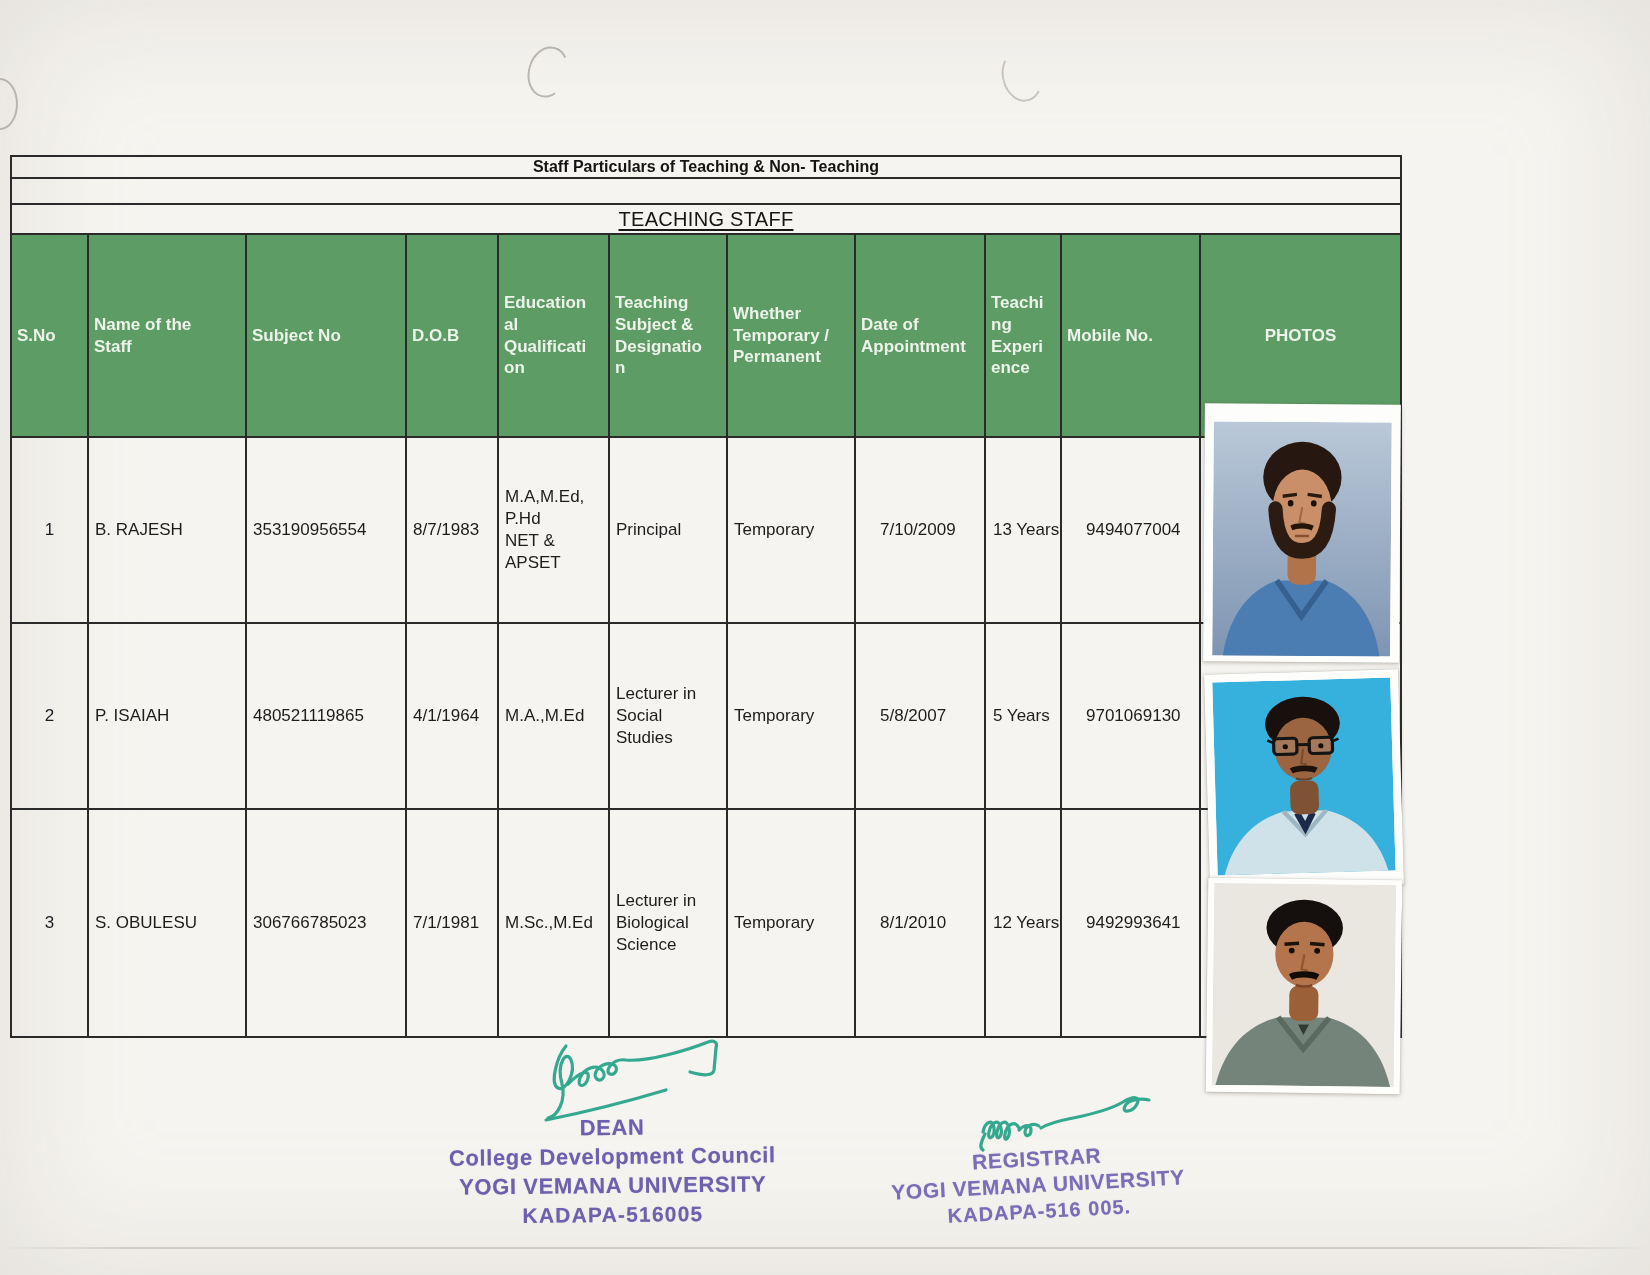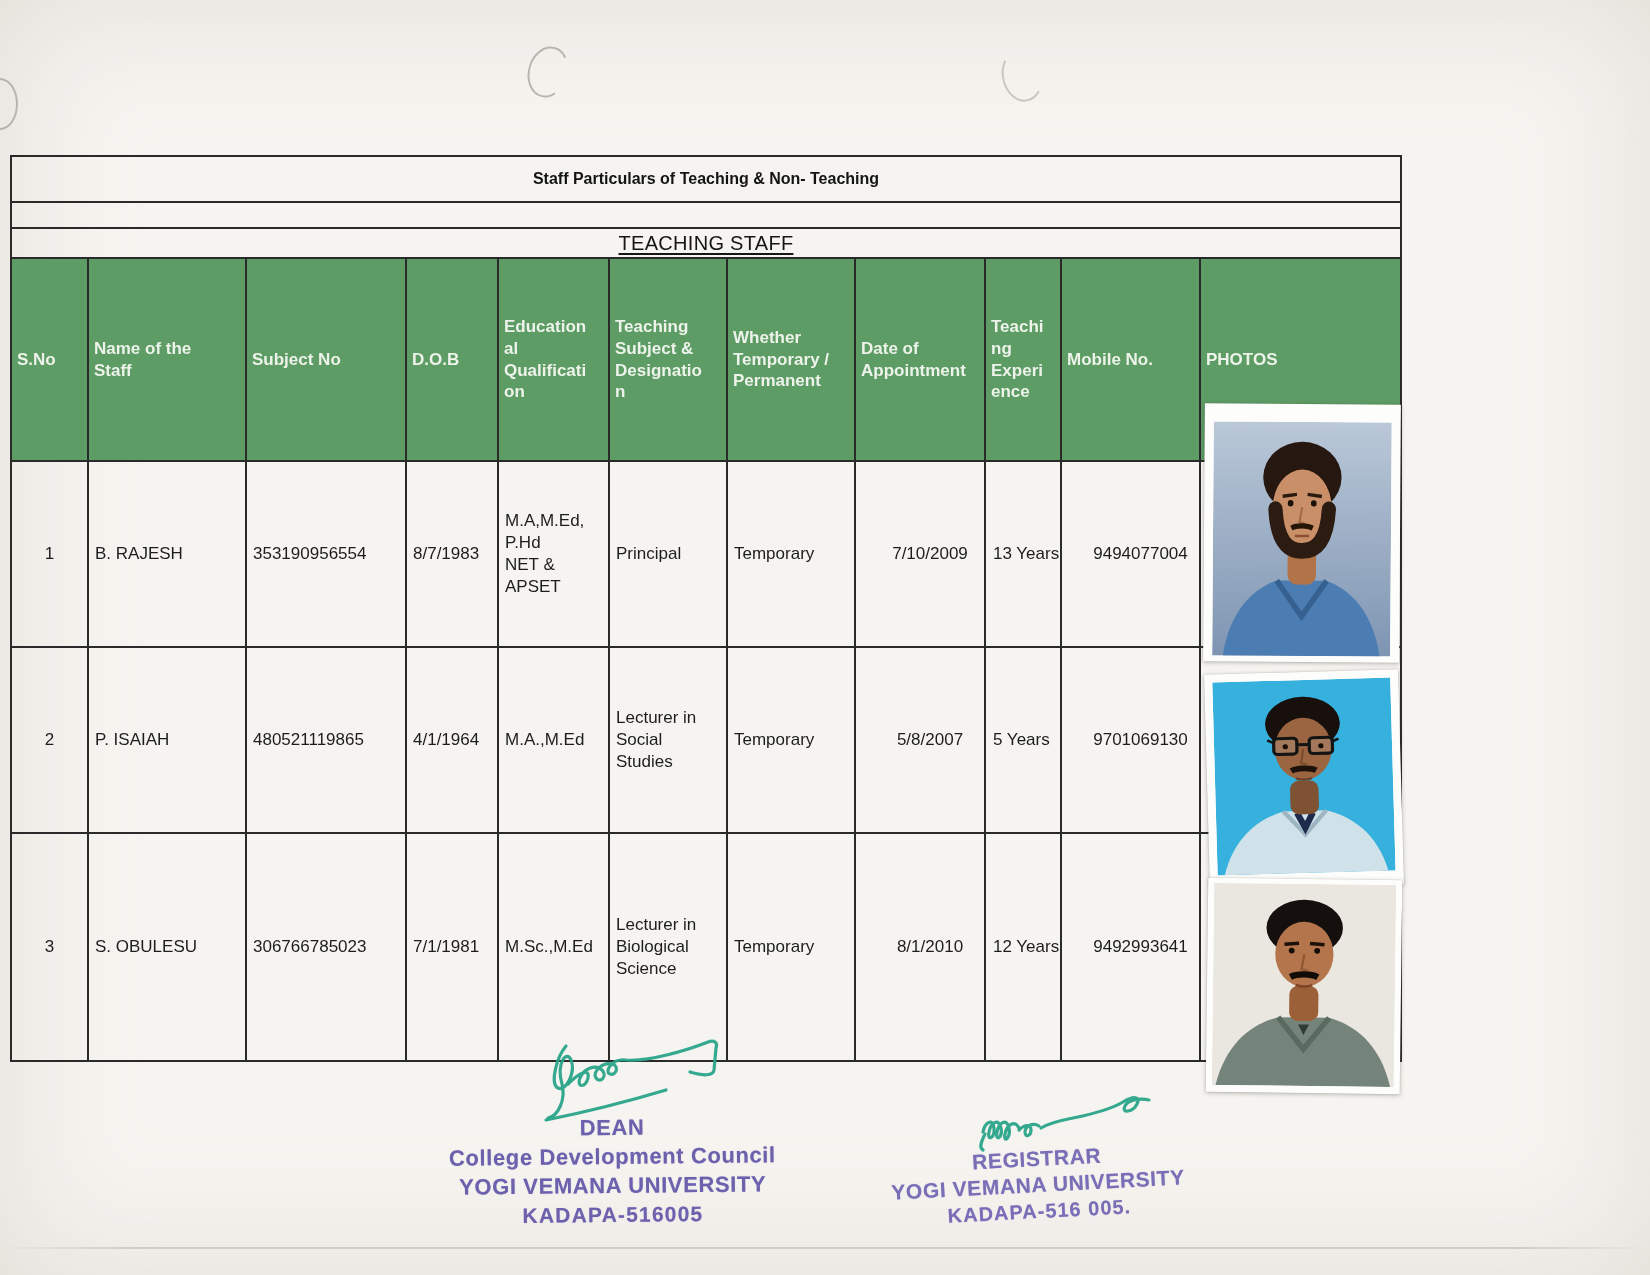--- a/index.html
+++ b/index.html
@@ -43,42 +43,42 @@
     background: linear-gradient(90deg, rgba(140,136,130,0), rgba(140,136,130,.32) 8%,
                 rgba(140,136,130,.32) 92%, rgba(140,136,130,0));
   }
 
   
   .staff-table {
     position: absolute; left: 10px; top: 155px; width: 1390px;
     border-collapse: collapse; table-layout: fixed; z-index: 2;
   }
   .staff-table td, .staff-table th { border: 2px solid var(--table-border); overflow: hidden; }
-  .r-title td { height: 20px; text-align: center; font-weight: 700; font-size: 16px; color: #141414; padding: 12px 4px; }
+  .r-title td { height: 20px; text-align: center; font-weight: 700; font-size: 16px; color: #141414; padding: 0 4px; }
   .r-college td { height: 37px; text-align: center; padding: 0; vertical-align: middle; }
   .college-label { font-size: 16px; color: #222; }
   .college-name  { font-size: 21px; font-weight: 700; color: var(--college-blue); letter-spacing: .2px; }
   .r-spacer td { height: 22px; }
   .r-section td { height: 26px; text-align: center; vertical-align: middle; }
   .section-title { font-size: 20px; font-weight: 400; color: #161616; letter-spacing: .3px;
                    text-decoration: underline; text-underline-offset: 3px; }
   .r-head th {
     height: 197px; background: var(--header-green); color: #edf3ea;
     font-size: 17px; font-weight: 700; text-align: left; vertical-align: middle;
     padding: 2px 5px; white-space: pre-line; line-height: 1.28;
   }
-  .r-head th.th-c { text-align: left; }
+  .r-head th.th-c { text-align: center; }
   .r-data td {
     font-size: 17px; color: var(--text); vertical-align: middle;
     padding: 2px 6px; white-space: pre-line; line-height: 1.3;
   }
   .row-a td, .row-b td { height: 180px; }
   .row-c td { height: 222px; }
   td.c-center { text-align: center; }
-  td.c-right  { text-align: center; padding-right: 4px; padding-left: 24px; }
+  td.c-right  { text-align: left; padding-right: 4px; padding-left: 24px; }
   td.c-exp    { padding-left: 7px; padding-right: 0; }
 
   
   .photo {
     position: absolute; background: #fdfdfb; z-index: 5;
     box-shadow: 0 1px 4px rgba(60,55,48,.35), 0 0 0 .5px rgba(0,0,0,.08);
   }
   .photo svg { display: block; width: 100%; height: 100%; }
   .photo-1 { left: 1204px; top: 404px; width: 178px; height: 234px; padding: 18px 9px 6px 9px;  transform: rotate(.4deg); }
   .photo-2 { left: 1207px; top: 672px; width: 178px; height: 193px; padding: 8px 8px 14px 8px;  transform: rotate(-1.6deg); }

